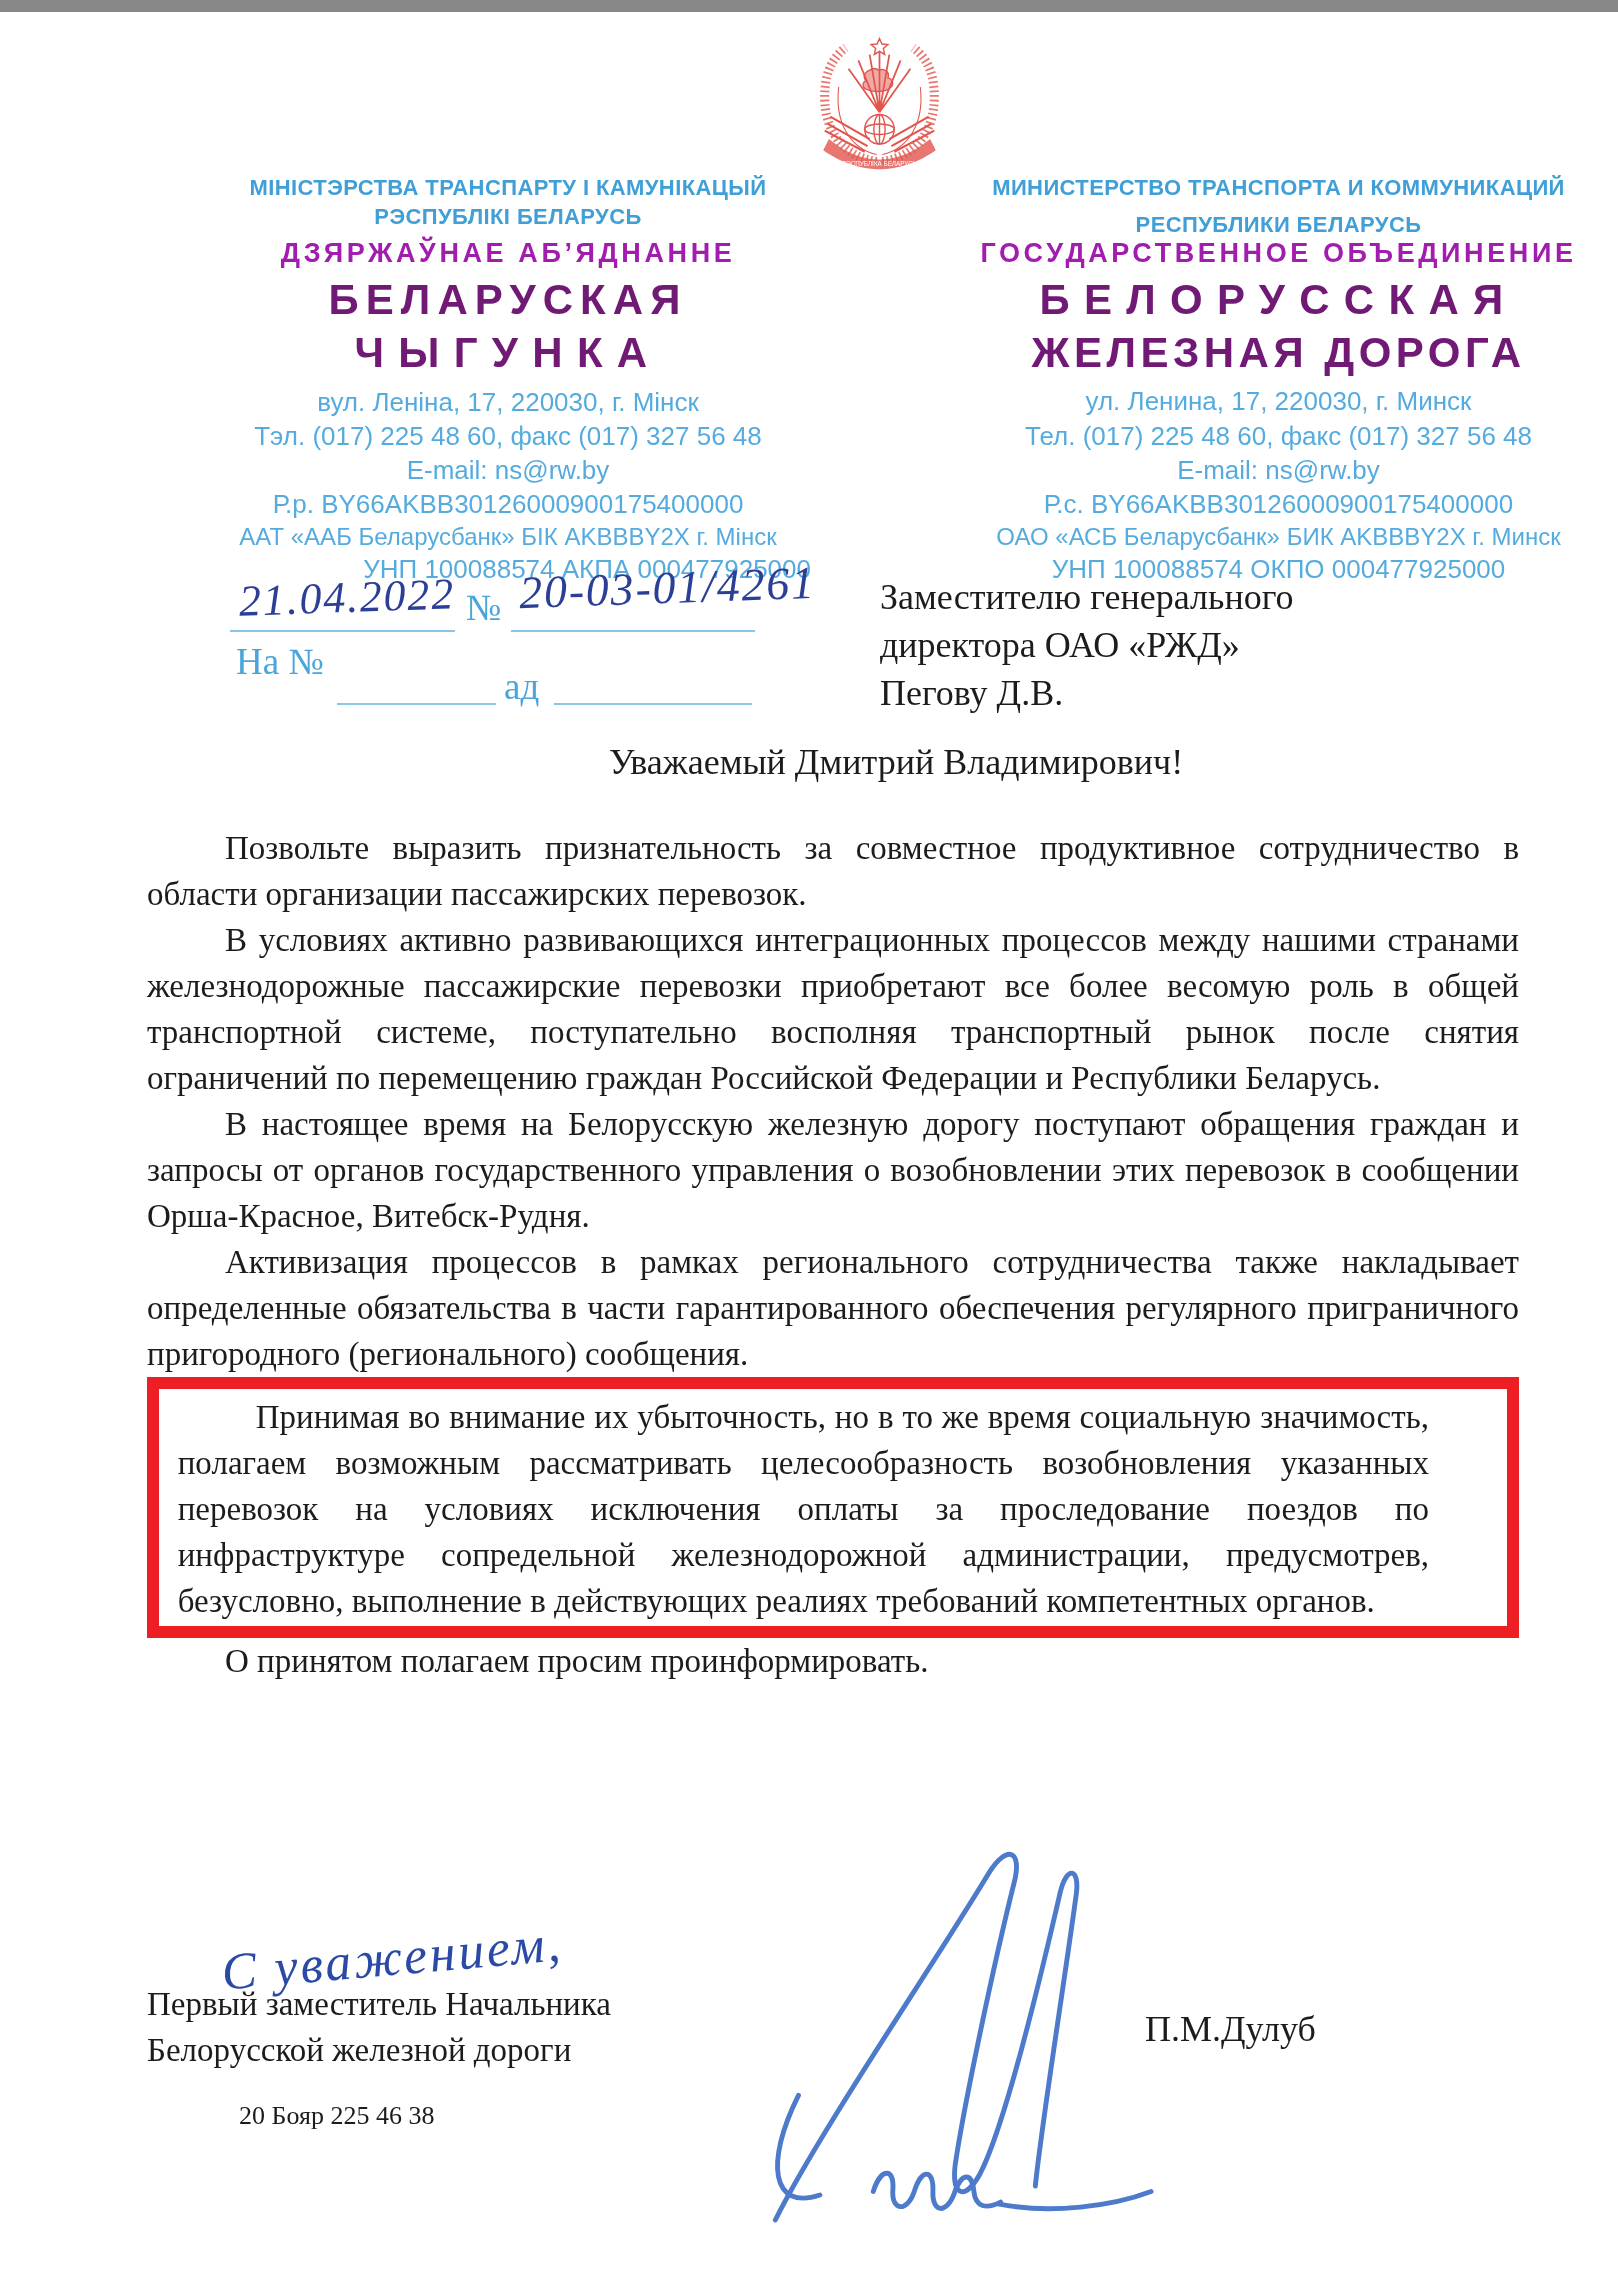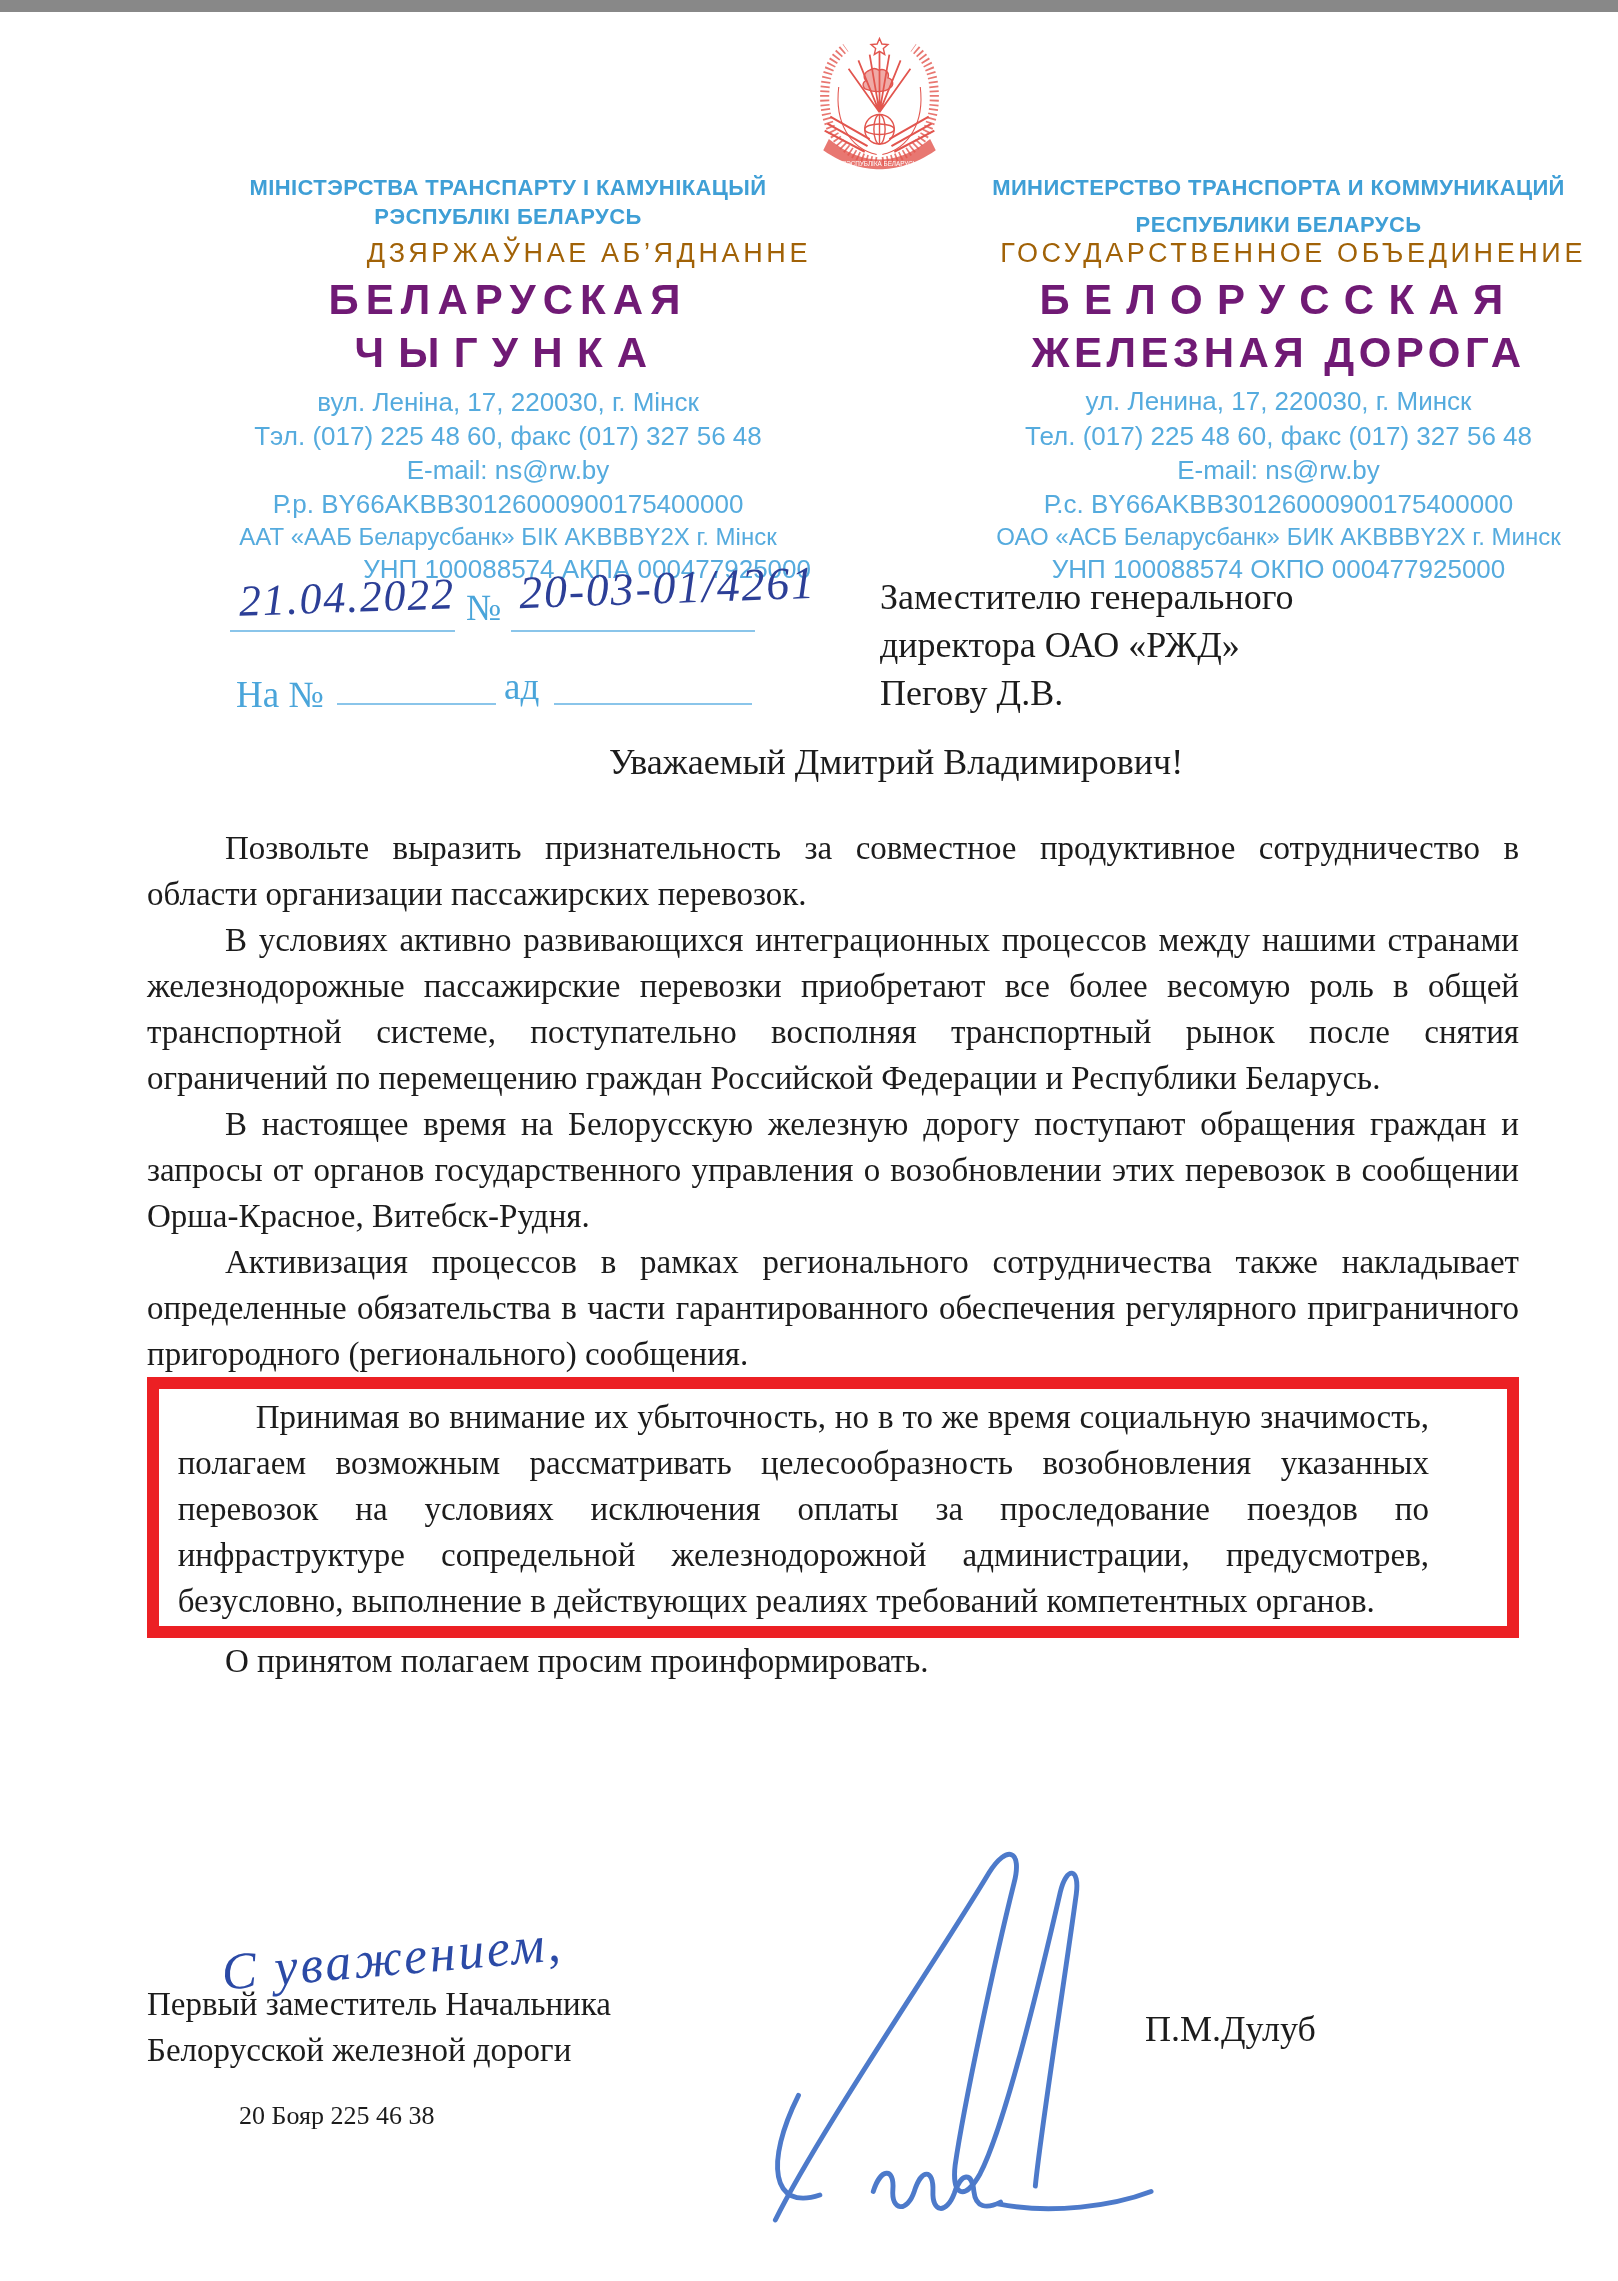--- a/index.html
+++ b/index.html
@@ -5,22 +5,22 @@
   html,body { margin:0; padding:0; background:#888; }
   .page { position:relative; width:1618px; height:2281px; background:#ffffff;
           font-family:"Liberation Serif", serif; color:#1c1c1c; overflow:hidden;
           margin:12px auto; }
   .abs { position:absolute; }
 
   
   .col { position:absolute; text-align:center; }
   .hdr-sm { font-family:"Liberation Sans",sans-serif; font-weight:bold; font-size:22px;
             letter-spacing:0.4px; color:#3f9fd6; }
-  .hdr-md { font-family:"Liberation Sans",sans-serif; font-weight:normal; font-size:27px;
-            letter-spacing:3.6px; color:#a16207;text-align:right; }
+  .hdr-md { font-family:"Liberation Sans",sans-serif; font-weight:bold; font-size:27px;
+            letter-spacing:3.6px; color:#a21caf; }
   .hdr-lg { font-family:"Liberation Sans",sans-serif; font-weight:bold; font-size:42px;
             letter-spacing:7.1px; color:#701a75; white-space:nowrap; }
   .sp16 { letter-spacing:14.3px; }
   .sp5  { letter-spacing:4.5px; }
   .addr { font-family:"Liberation Sans",sans-serif; font-size:26px; color:#55abde; white-space:nowrap; }
 
   
   .hand { font-style:italic; color:#2c3f97; font-size:44px; white-space:nowrap;
           transform:rotate(-2deg); letter-spacing:1.8px; }
   .rule { border-bottom:2.7px solid #8ac5ea; }
@@ -94,21 +94,21 @@
     <div class="abs addr" style="top:511px;width:615px;font-size:24px;">ОАО «АСБ Беларусбанк» БИК AKBBBY2X г. Минск</div>
     <div class="abs addr" style="top:542px;width:615px;">УНП 100088574  ОКПО 000477925000</div>
   </div>
 
   <div class="abs hand" style="left:239px;top:560px;">21.04.2022</div>
   <div class="abs rule" style="left:230px;top:588px;width:225px;height:30px;"></div>
   <div class="abs ref-label" style="left:466px;top:574px;">№</div>
   <div class="abs hand" style="left:519px;top:549px;font-size:46px;">20-03-01/4261</div>
   <div class="abs rule" style="left:511px;top:588px;width:244px;height:30px;"></div>
 
-  <div class="abs ref-label" style="left:236px;top:661px;">На №</div>
+  <div class="abs ref-label" style="left:236px;top:628px;">На №</div>
   <div class="abs rule" style="left:337px;top:661px;width:159px;height:30px;"></div>
   <div class="abs ref-label" style="left:504px;top:653px;">ад</div>
   <div class="abs rule" style="left:554px;top:661px;width:198px;height:30px;"></div>
 
   <div class="abs addressee" style="left:880px;top:561px;">
     <div>Заместителю генерального</div>
     <div>директора ОАО «РЖД»</div>
     <div>Пегову Д.В.</div>
   </div>
 

